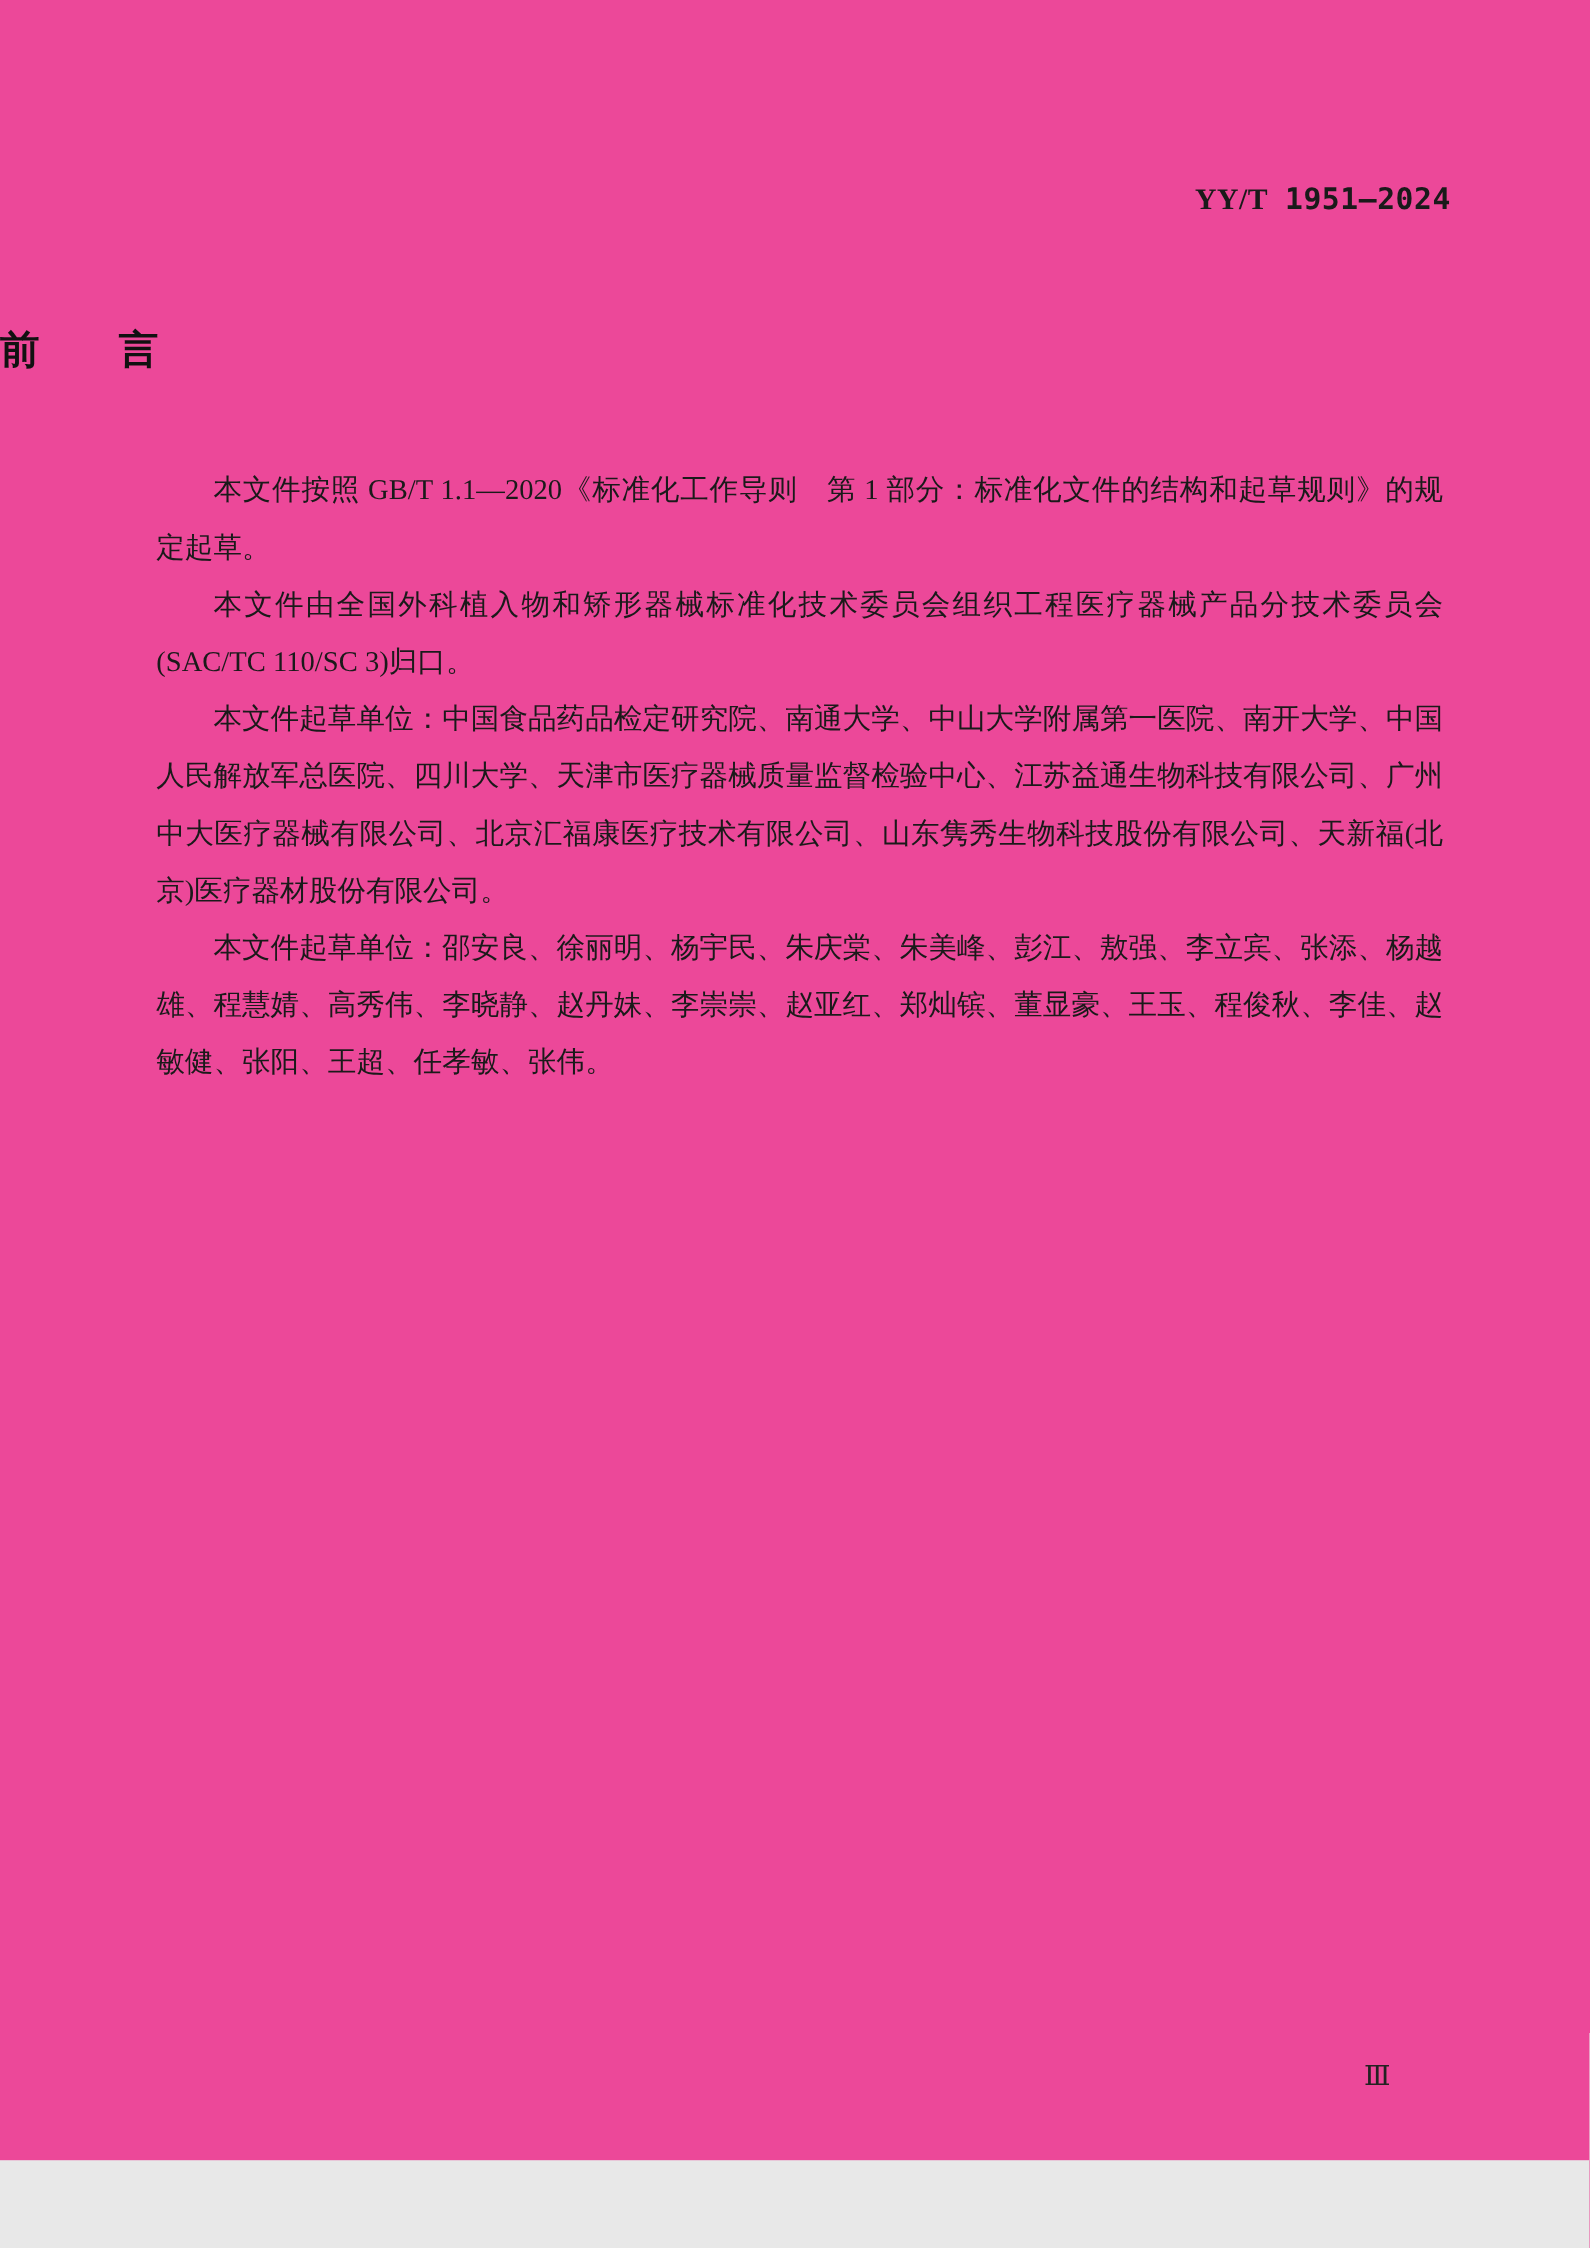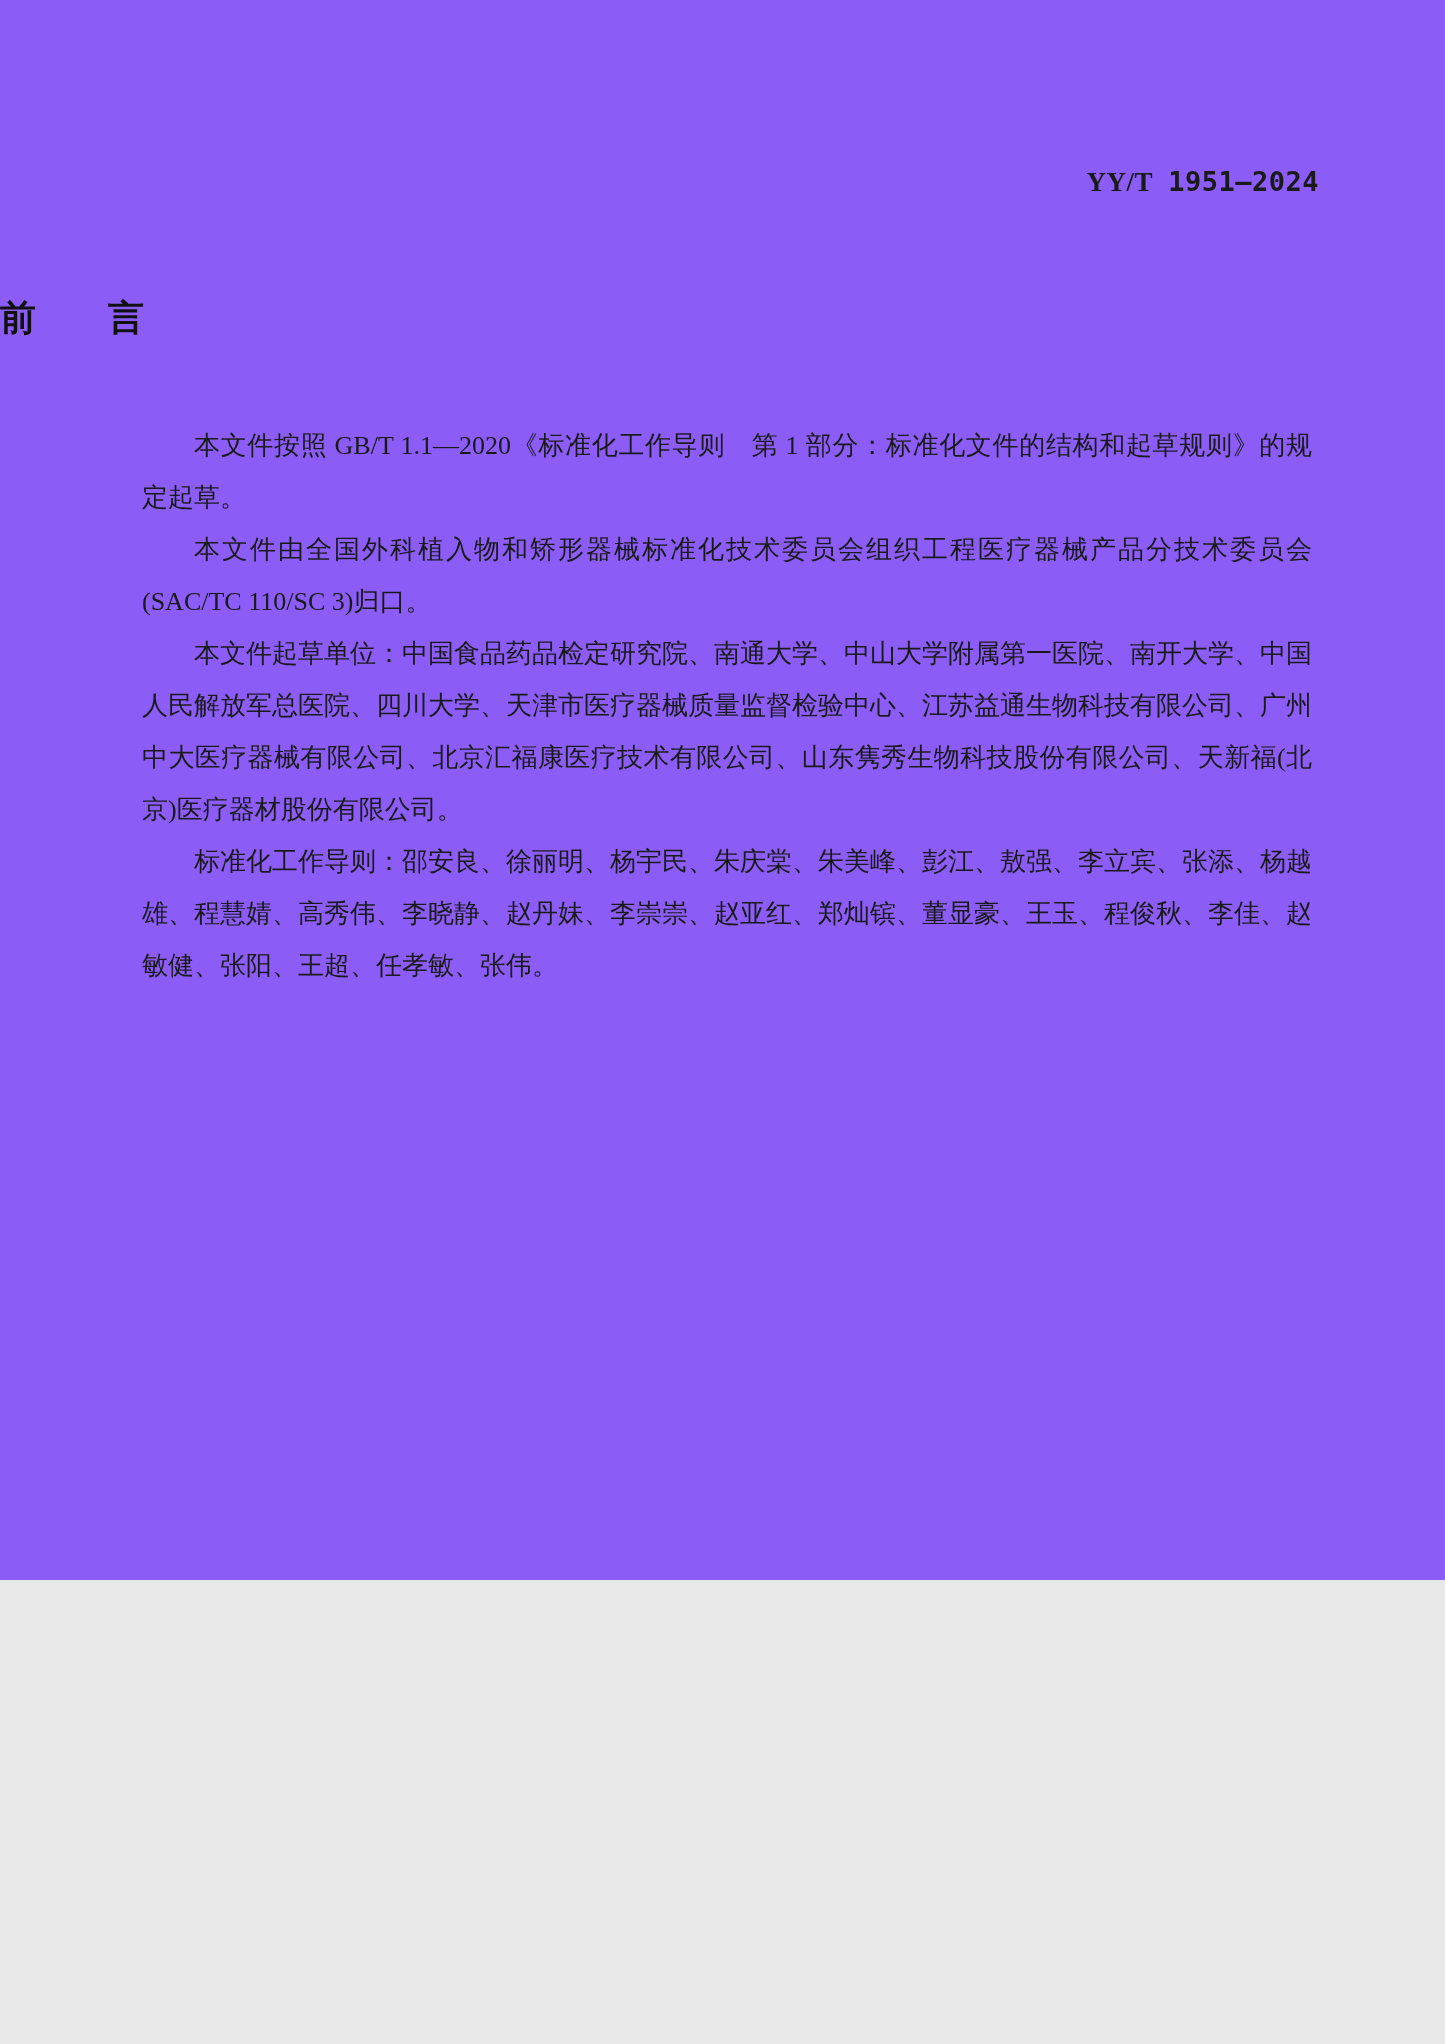--- a/index.html
+++ b/index.html
@@ -3,23 +3,23 @@
 <meta charset="utf-8">
 <style>
   html, body {
     margin: 0;
     padding: 0;
     background: #e8e8e8;
   }
   .page {
     position: relative;
     width: 1445px;
-    height: 1580px;
+    height: 1964px;
     margin: 0 auto;
-    background: #8b5cf6;
+    background: #ec4899;
     color: #1a1a1a;
     font-family: "Liberation Serif", "DejaVu Serif", serif;
     overflow: hidden;
   }
   .header-code {
     position: absolute;
     top: 166px;
     right: 126px;
     white-space: nowrap;
     font-size: 27px;
@@ -79,18 +79,18 @@
     <span class="code-prefix">YY/T</span>
     <span class="code-number">1951—2024</span>
   </div>
 
   <div class="doc-title">前　　言</div>
 
   <div class="foreword-body">
     <p>本文件按照 GB/T 1.1—2020《标准化工作导则　第 1 部分：标准化文件的结构和起草规则》的规定起草。</p>
     <p>本文件由全国外科植入物和矫形器械标准化技术委员会组织工程医疗器械产品分技术委员会(SAC/TC 110/SC 3)归口。</p>
     <p>本文件起草单位：中国食品药品检定研究院、南通大学、中山大学附属第一医院、南开大学、中国人民解放军总医院、四川大学、天津市医疗器械质量监督检验中心、江苏益通生物科技有限公司、广州中大医疗器械有限公司、北京汇福康医疗技术有限公司、山东隽秀生物科技股份有限公司、天新福(北京)医疗器材股份有限公司。</p>
-    <p>标准化工作导则：邵安良、徐丽明、杨宇民、朱庆棠、朱美峰、彭江、敖强、李立宾、张添、杨越雄、程慧婧、高秀伟、李晓静、赵丹妹、李崇崇、赵亚红、郑灿镔、董显豪、王玉、程俊秋、李佳、赵敏健、张阳、王超、任孝敏、张伟。</p>
+    <p>本文件起草单位：邵安良、徐丽明、杨宇民、朱庆棠、朱美峰、彭江、敖强、李立宾、张添、杨越雄、程慧婧、高秀伟、李晓静、赵丹妹、李崇崇、赵亚红、郑灿镔、董显豪、王玉、程俊秋、李佳、赵敏健、张阳、王超、任孝敏、张伟。</p>
   </div>
 
   <div class="page-number">Ⅲ</div>
 
 </div>
 
 </body></html>

